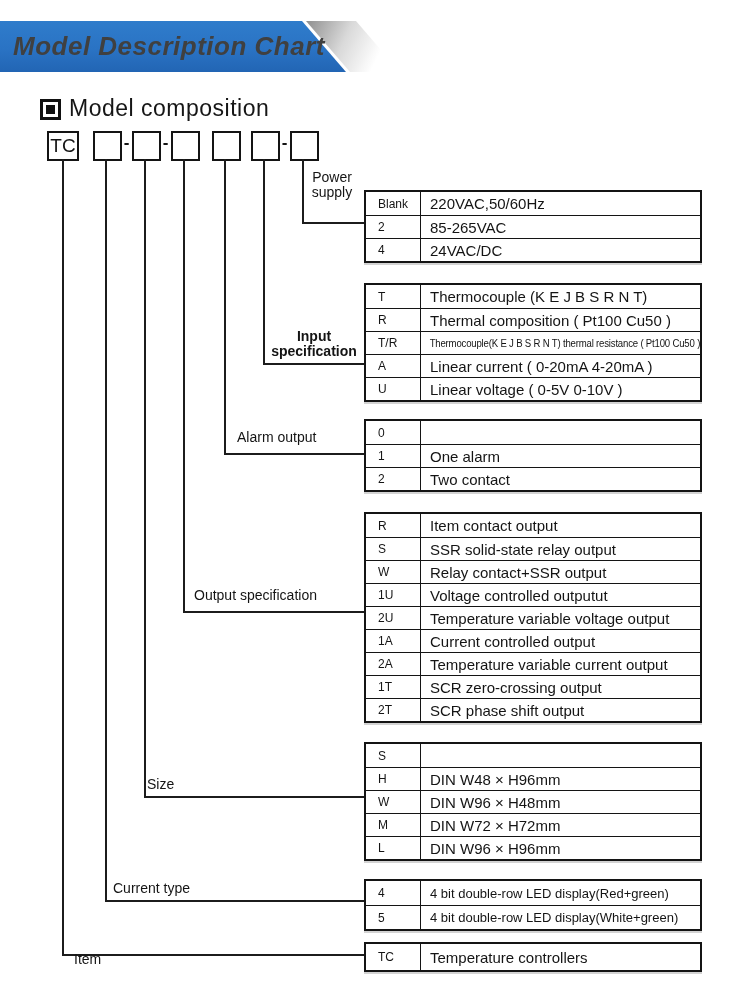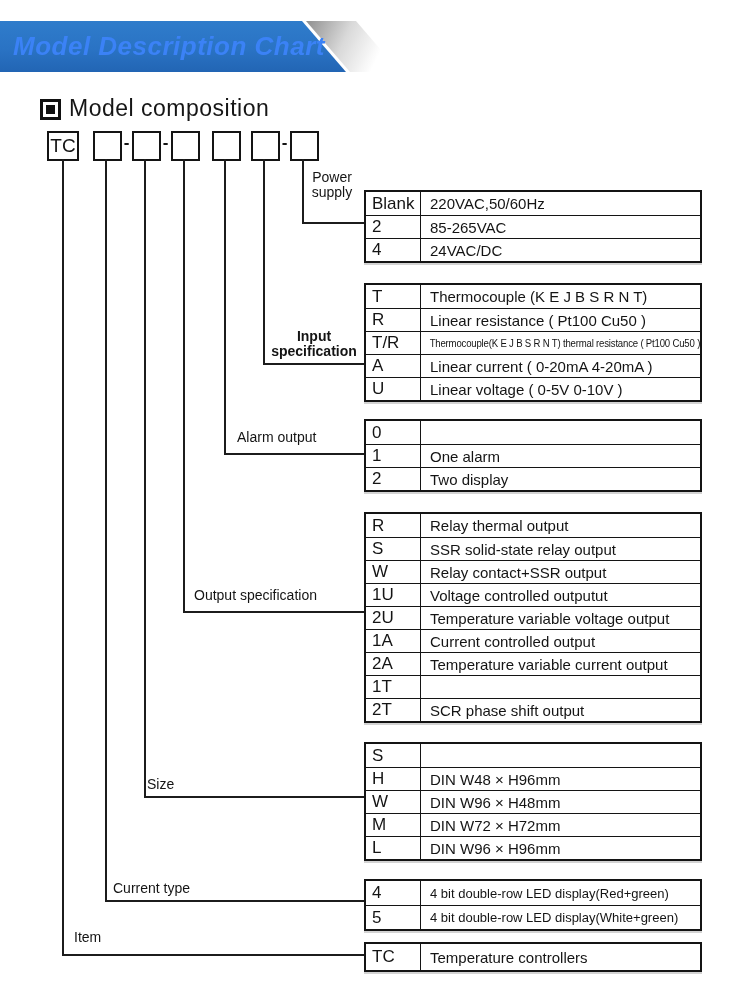--- a/index.html
+++ b/index.html
@@ -14,21 +14,21 @@
     background:linear-gradient(180deg,#2f7ccb 0%,#2a73c4 55%,#2265b4 100%);
     clip-path:polygon(0 0,302px 0,346px 100%,0 100%);
   }
   .banner-silver{
     position:absolute;left:306px;top:21px;width:94px;height:51px;
     background:linear-gradient(115deg,#8f8f8f 0%,#d9d9d9 40%,#ffffff 75%);
     clip-path:polygon(0 0,50px 0,94px 100%,44px 100%);
   }
   .banner-title{
     position:absolute;left:13px;top:31px;
-    font-size:26px;font-weight:bold;font-style:italic;color:#3b82f6;
+    font-size:26px;font-weight:bold;font-style:italic;color:#404040;
     letter-spacing:.5px;white-space:nowrap;
   }
   
   .bullet{position:absolute;left:40px;top:99px;width:15px;height:15px;border:3px solid #111;display:flex;align-items:center;justify-content:center;}
   .bullet-inner{width:9px;height:9px;background:#111;}
   .section-title{position:absolute;left:69px;top:95px;font-size:23px;color:#161616;letter-spacing:.5px;}
   
   .mbox{
     position:absolute;top:131px;height:26px;border:2px solid #141414;background:#fff;
     display:flex;align-items:center;justify-content:center;font-size:19px;
@@ -53,21 +53,21 @@
   .glabel.center{text-align:center;}
   
   .dtable{
     position:absolute;left:364px;width:338px;border:2px solid #141414;background:#fff;
     box-sizing:border-box;box-shadow:0 2px 0 rgba(130,130,130,.35);
   }
   .trow{display:flex;height:23px;box-sizing:border-box;}
   .trow + .trow{border-top:1px solid #141414;}
   .tcode{
     width:55px;flex:0 0 55px;border-right:1px solid #141414;box-sizing:border-box;
-    display:flex;align-items:center;padding-left:6px;font-size:17px;
+    display:flex;align-items:center;padding-left:12px;font-size:12px;
   }
   .tval{flex:1;display:flex;align-items:center;padding-left:9px;font-size:15px;white-space:nowrap;}
   .trow.small .tval{font-size:10px;letter-spacing:-.2px;transform:scaleX(.96);transform-origin:left center;}
   .trow.cond .tval{font-size:13px;}
   .t-power{top:190px;}
   .t-input{top:283px;}
   .t-alarm{top:419px;}
   .t-output{top:512px;}
   .t-size{top:742px;}
   .t-product{top:879px;}
@@ -116,21 +116,21 @@
   <div class="hline" style="left:302px;top:222px;width:62px;"></div>
 
   <div class="glabel center" style="left:302px;top:170px;width:60px;">Power
 supply</div>
   <div class="glabel center" style="left:266px;top:329px;width:96px;font-weight:bold;">Input
 specification</div>
   <div class="glabel" style="left:237px;top:430px;">Alarm output</div>
   <div class="glabel" style="left:194px;top:588px;">Output specification</div>
   <div class="glabel" style="left:147px;top:777px;">Size</div>
   <div class="glabel" style="left:113px;top:881px;">Current type</div>
-  <div class="glabel" style="left:74px;top:930px;">Item</div>
+  <div class="glabel" style="left:74px;top:952px;">Item</div>
 
   <div class="dtable t-power">
       <div class="trow">
         <div class="tcode">Blank</div>
         <div class="tval">220VAC,50/60Hz</div>
       </div>
       <div class="trow">
         <div class="tcode">2</div>
         <div class="tval">85-265VAC</div>
       </div>
@@ -139,21 +139,21 @@
         <div class="tval">24VAC/DC</div>
       </div>
     </div>
   <div class="dtable t-input">
       <div class="trow">
         <div class="tcode">T</div>
         <div class="tval">Thermocouple  (K E J B S R N T)</div>
       </div>
       <div class="trow">
         <div class="tcode">R</div>
-        <div class="tval">Linear resistance ( Pt100  Cu50 )</div>
+        <div class="tval">Thermal composition ( Pt100  Cu50 )</div>
       </div>
       <div class="trow small">
         <div class="tcode">T/R</div>
         <div class="tval">Thermocouple(K E J B S R N T)  thermal resistance ( Pt100  Cu50 )</div>
       </div>
       <div class="trow">
         <div class="tcode">A</div>
         <div class="tval">Linear current  ( 0-20mA 4-20mA )</div>
       </div>
       <div class="trow">
@@ -164,27 +164,27 @@
   <div class="dtable t-alarm">
       <div class="trow">
         <div class="tcode">0</div>
       </div>
       <div class="trow">
         <div class="tcode">1</div>
         <div class="tval">One alarm</div>
       </div>
       <div class="trow">
         <div class="tcode">2</div>
-        <div class="tval">Two display</div>
+        <div class="tval">Two contact</div>
       </div>
     </div>
   <div class="dtable t-output">
       <div class="trow">
         <div class="tcode">R</div>
-        <div class="tval">Relay thermal output</div>
+        <div class="tval">Item contact output</div>
       </div>
       <div class="trow">
         <div class="tcode">S</div>
         <div class="tval">SSR solid-state relay output</div>
       </div>
       <div class="trow">
         <div class="tcode">W</div>
         <div class="tval">Relay contact+SSR output</div>
       </div>
       <div class="trow">
@@ -198,20 +198,21 @@
       <div class="trow">
         <div class="tcode">1A</div>
         <div class="tval">Current controlled output</div>
       </div>
       <div class="trow">
         <div class="tcode">2A</div>
         <div class="tval">Temperature variable current output</div>
       </div>
       <div class="trow">
         <div class="tcode">1T</div>
+        <div class="tval">SCR zero-crossing output</div>
       </div>
       <div class="trow">
         <div class="tcode">2T</div>
         <div class="tval">SCR phase shift output</div>
       </div>
     </div>
   <div class="dtable t-size">
       <div class="trow">
         <div class="tcode">S</div>
       </div>

